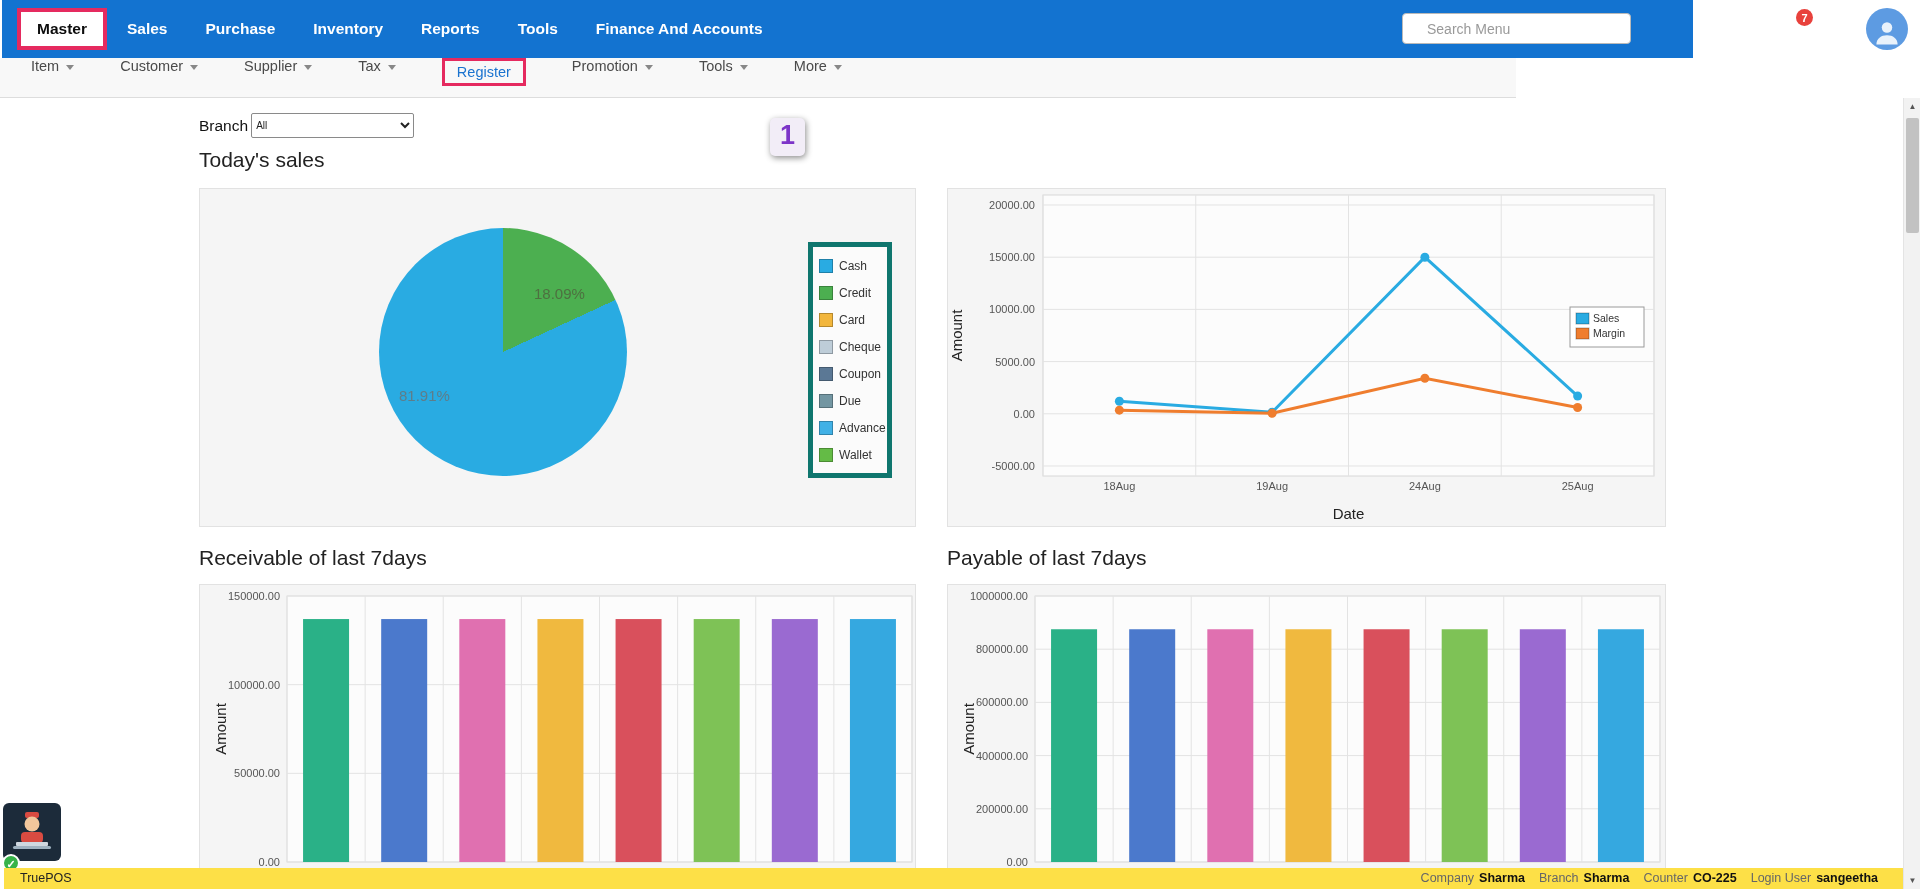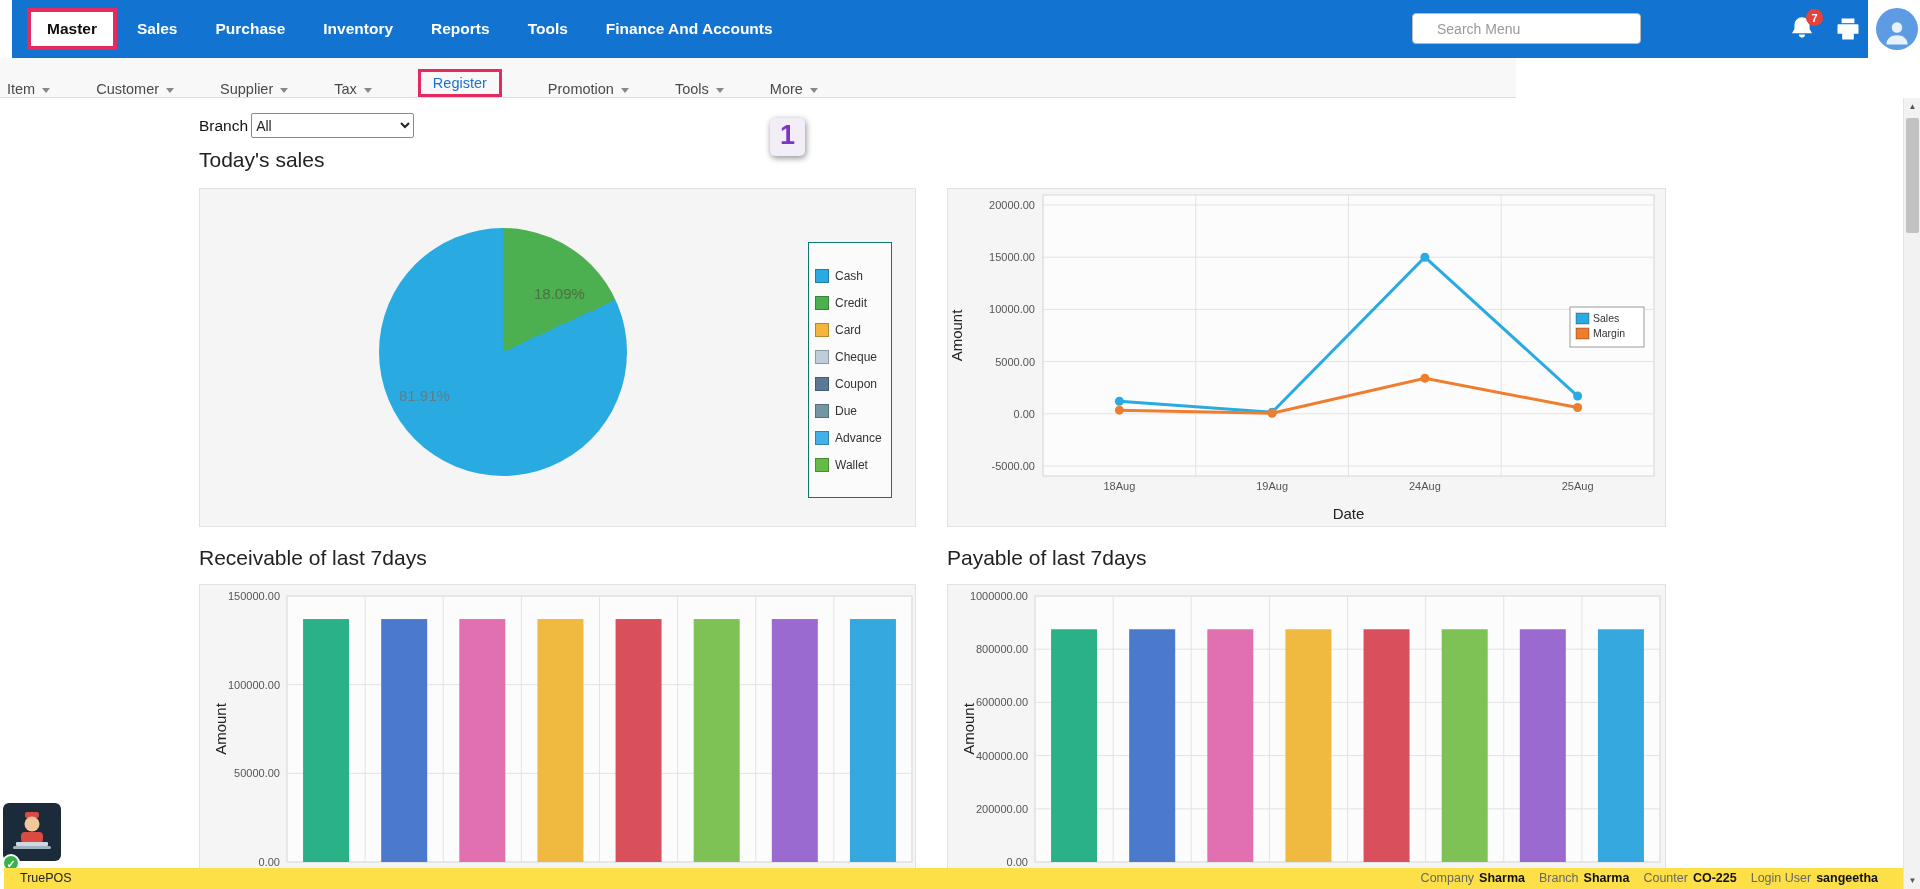--- a/index.html
+++ b/index.html
@@ -1,62 +1,62 @@
 <!DOCTYPE html>
 <html style="--topbar: #1373d0; --annot: #e52a5f; --purple: #7d35c8; --link: #1a73cf;"><head>
 <meta charset="utf-8">
 <style>
   *{margin:0;padding:0;box-sizing:border-box}
   html,body{width:1920px;height:889px;overflow:hidden;background:#fff;font-family:"Liberation Sans",sans-serif}
   .app{position:relative;width:1920px;height:889px}
 
   
-  .topnav{position:absolute;left:12px;top:0;width:1856px;height:58px;background:var(--topbar,#1373d0)}
+  .topnav{position:absolute;left:2px;top:0;width:1691px;height:58px;background:var(--topbar,#1373d0)}
   .topnav-items{display:flex;align-items:center;gap:38px;margin-left:15px;height:58px}
   .top-item{color:#fff;font-weight:700;font-size:15.5px;cursor:pointer;white-space:nowrap}
   .top-item.master{background:#fff;color:#0d0d0d;border:4px solid var(--annot,#e52a5f);padding:8px 16px;margin-right:-18px}
   .search-input{position:absolute;left:1400px;top:13px;width:229px;height:31px;border:1px solid #b9b9b9;border-radius:4px;padding:0 24px;font-size:14px;color:#333;outline:none;background:#fff}
   .search-input::placeholder{color:#999}
   .icon-btn{position:absolute;top:15px;width:28px;height:28px;cursor:pointer}
   .icon-btn svg{width:100%;height:100%}
   .bell-btn{left:1776px}
   .printer-btn{left:1822px}
   .badge{position:absolute;top:-6px;right:-7px;min-width:17px;height:17px;border-radius:9px;background:#e8413c;color:#fff;font-size:11px;font-weight:700;display:flex;align-items:center;justify-content:center;padding:0 3px}
   .avatar{position:absolute;left:1864px;top:8px;width:42px;height:42px;border-radius:50%;background:#5d9be2;display:flex;align-items:center;justify-content:center;cursor:pointer;overflow:hidden}
   .avatar svg{width:30px;height:30px;margin-top:6px}
 
   
-  .subnav{position:absolute;top:58px;left:0;width:1516px;height:40px;background:#f8f8f8;border-bottom:1px solid #ddd;display:flex;align-items:flex-end;gap:46px;padding-left:7px}
+  .subnav{position:absolute;top:58px;left:0;width:1516px;height:40px;background:#f8f8f8;border-bottom:1px solid #ddd;display:flex;align-items:flex-start;gap:46px;padding-left:31px}
   .sub-item{display:flex;align-items:center;gap:7px;color:#4a4a4a;font-size:14.5px;cursor:pointer;white-space:nowrap}
   .caret{width:0;height:0;border-left:4.5px solid transparent;border-right:4.5px solid transparent;border-top:5.5px solid #888;margin-top:2px}
   .sub-item.register{border:3px solid var(--annot,#e52a5f);padding:3px 12px;color:var(--link,#1a73cf)}
 
   
   .branch-row{position:absolute;top:113px;left:199px;display:flex;align-items:center;font-size:15.5px;color:#111}
-  .branch-select{margin-left:3px;width:163px;height:25px;font-size:14px;border:1px solid #8a8a8a;background:#fff;border-radius:2px;color:#222}
+  .branch-select{margin-left:3px;width:163px;height:25px;font-size:10px;border:1px solid #8a8a8a;background:#fff;border-radius:2px;color:#222}
   .step-badge{position:absolute;left:770px;top:118px;padding:2px 10px 5px;background:#f2edf7;border-radius:5px;box-shadow:1px 2px 6px rgba(0,0,0,.45);color:var(--purple,#7d35c8);font-size:27px;font-weight:700}
 
   
   .chart-title{position:absolute;font-size:21px;color:#222;font-weight:400}
   #title-pie{left:199px;top:148px}
   #title-line{left:947px;top:148px}
   #title-recv{left:199px;top:546px}
   #title-pay{left:947px;top:546px}
   .panel{position:absolute;background:#f5f5f5;border:1px solid #e2e2e2;overflow:hidden}
   #panel-pie{left:199px;top:188px;width:717px;height:339px}
   #panel-line{left:947px;top:188px;width:719px;height:339px}
   #panel-recv{left:199px;top:584px;width:717px;height:330px}
   #panel-pay{left:947px;top:584px;width:719px;height:330px}
   .panel svg{position:absolute;left:0;top:0}
 
   .pie{position:absolute;left:179px;top:39px;width:248px;height:248px;border-radius:50%}
   .pie-lbl{position:absolute;font-size:15px;color:#555}
   #pie-lbl-0{left:334px;top:96px}
   #pie-lbl-1{left:199px;top:198px}
-  .pie-legend{position:absolute;left:608px;top:53px;width:84px;background:#fbfbfb;border:1px solid #0f766e;padding:19px 0}
+  .pie-legend{position:absolute;left:608px;top:53px;width:84px;background:#fbfbfb;border:5px solid #0f766e;padding:5px 0}
   .plg-row{display:flex;align-items:center;gap:6px;height:27px;padding:0 6px;cursor:pointer}
   .plg-sw{width:14px;height:14px;flex:none;border:1px solid rgba(0,0,0,.25)}
   .plg-lb{font-size:12px;color:#333}
 
   
   .footer{position:absolute;left:4px;top:868px;width:1903px;height:21px;background:#fde047}
   .footer-app{position:absolute;left:16px;top:3px;font-size:12.5px;color:#222}
   .footer-right{position:absolute;right:20px;top:3px;display:flex;align-items:baseline;gap:5px;font-size:12.5px;color:#666;white-space:nowrap}
   .footer-right b{color:#111;font-weight:700;margin-right:9px}
   .logo{position:absolute;left:2px;top:802px;width:60px;height:60px;cursor:pointer}

